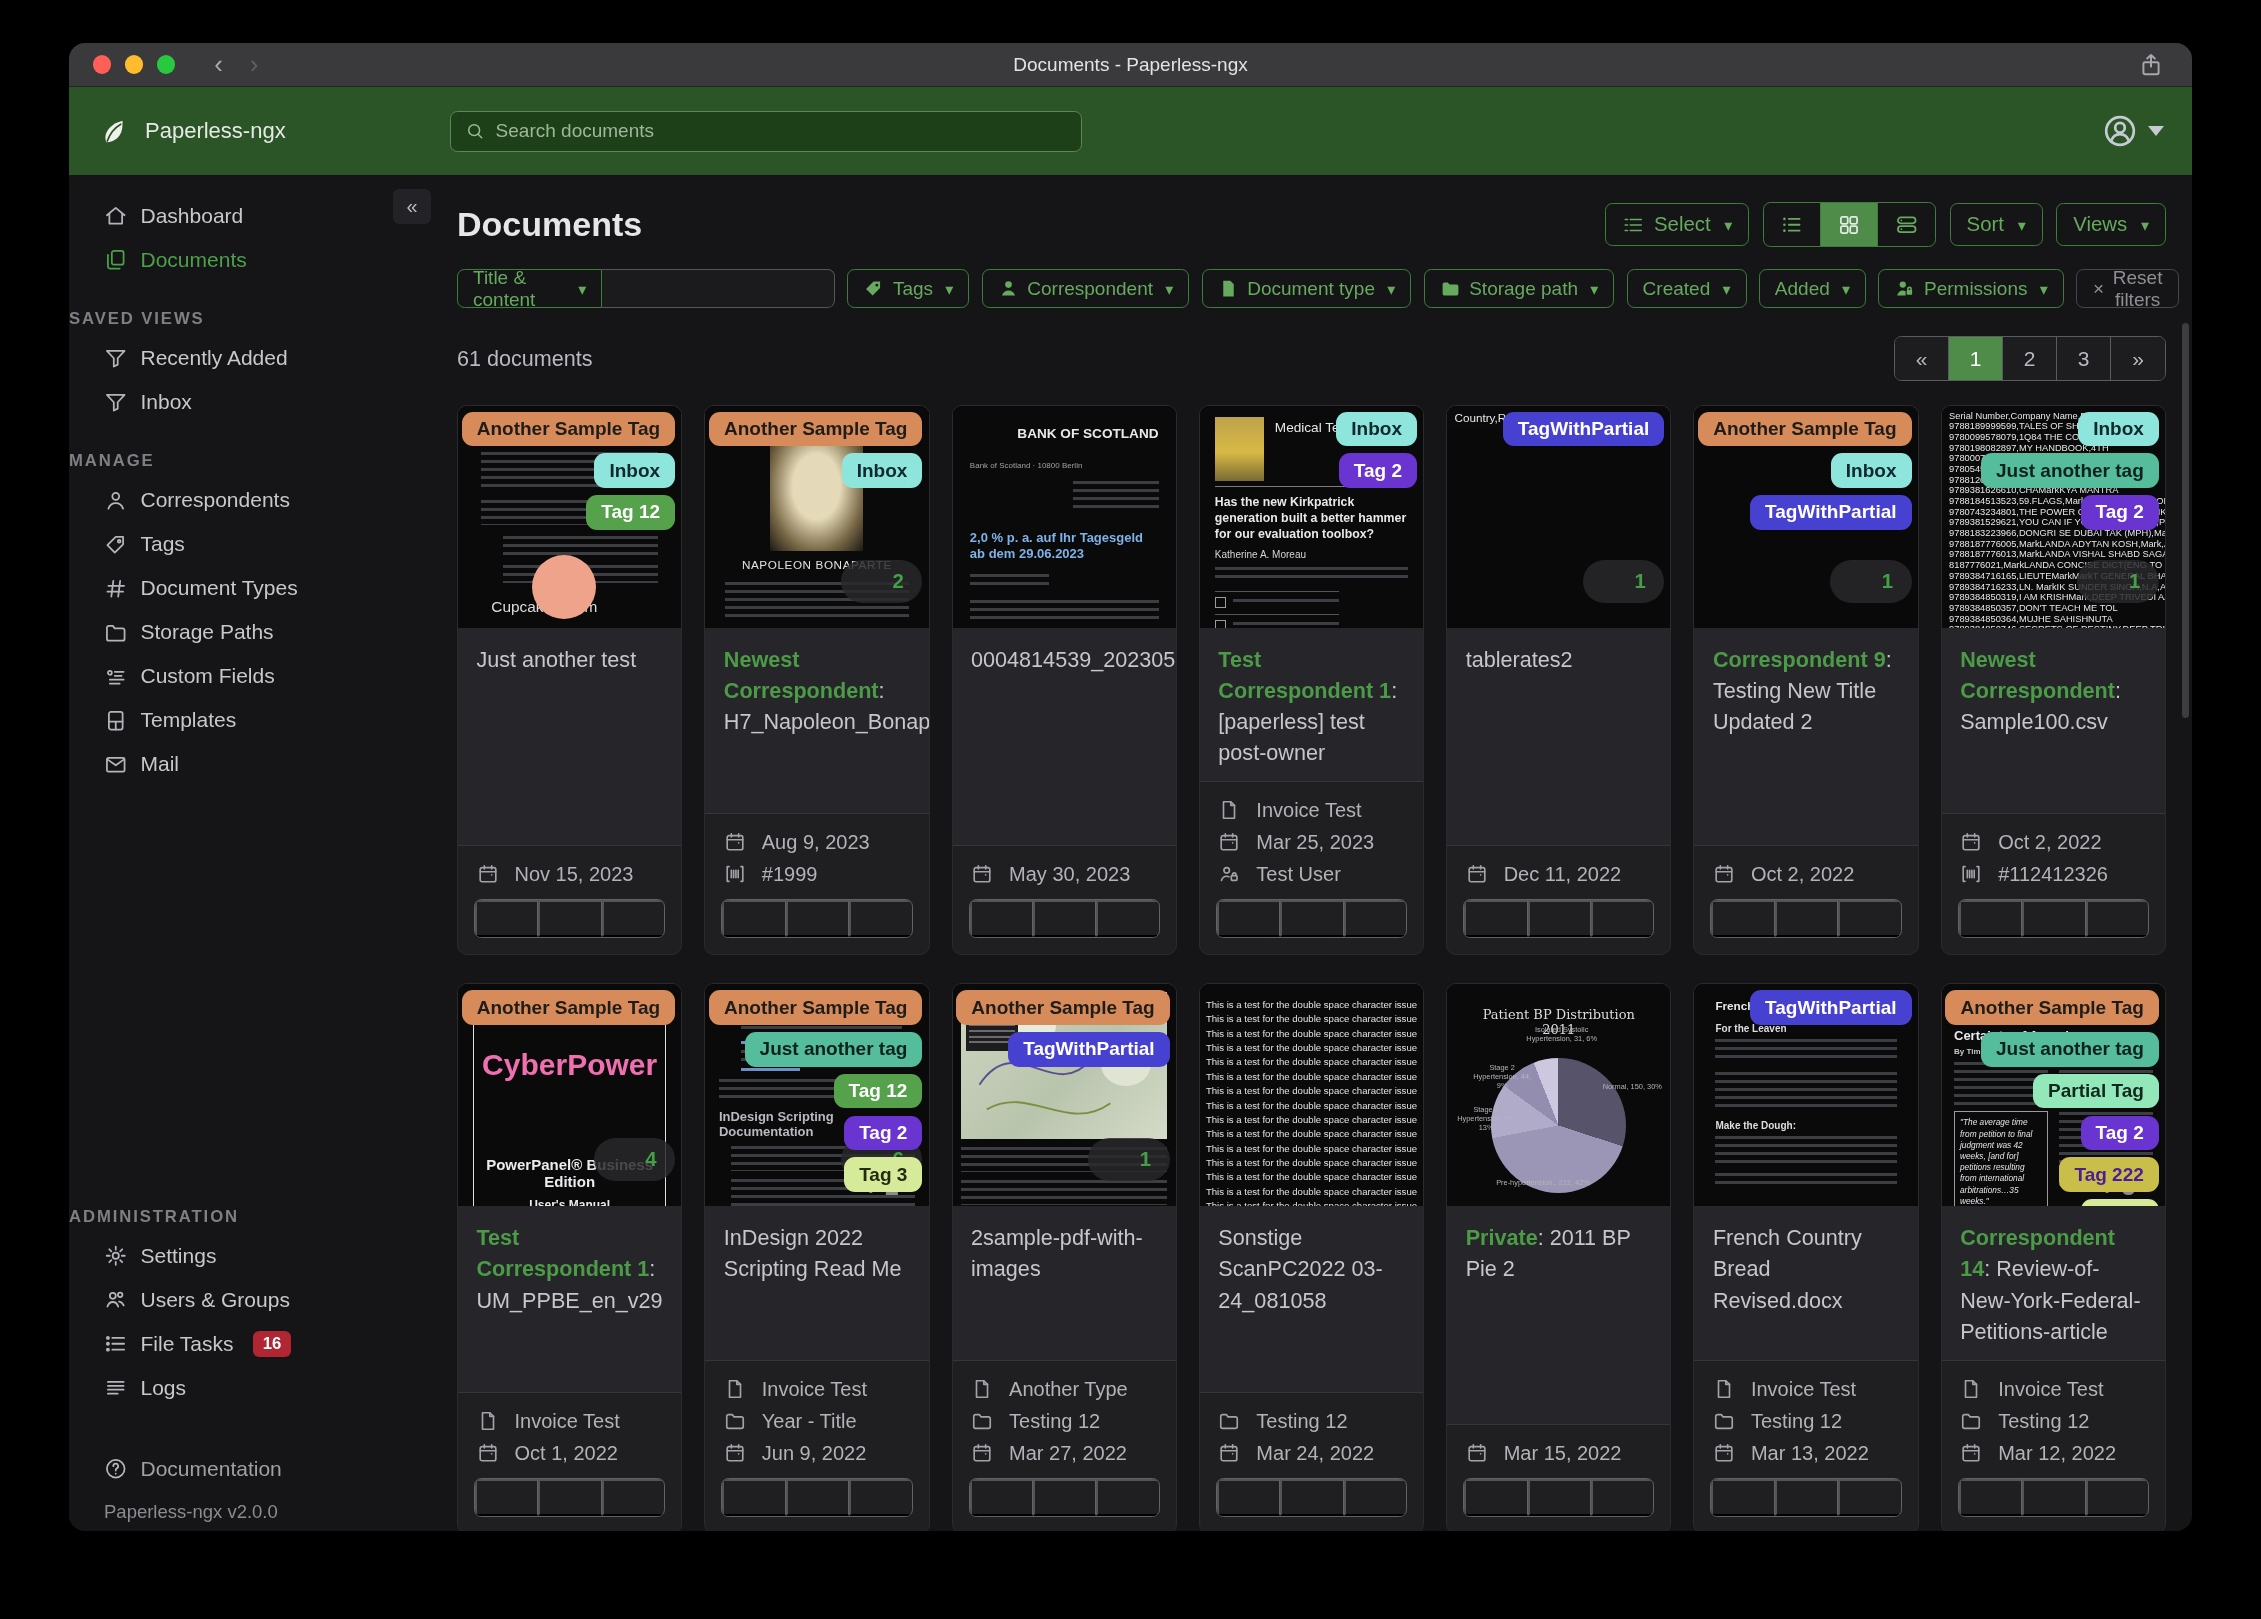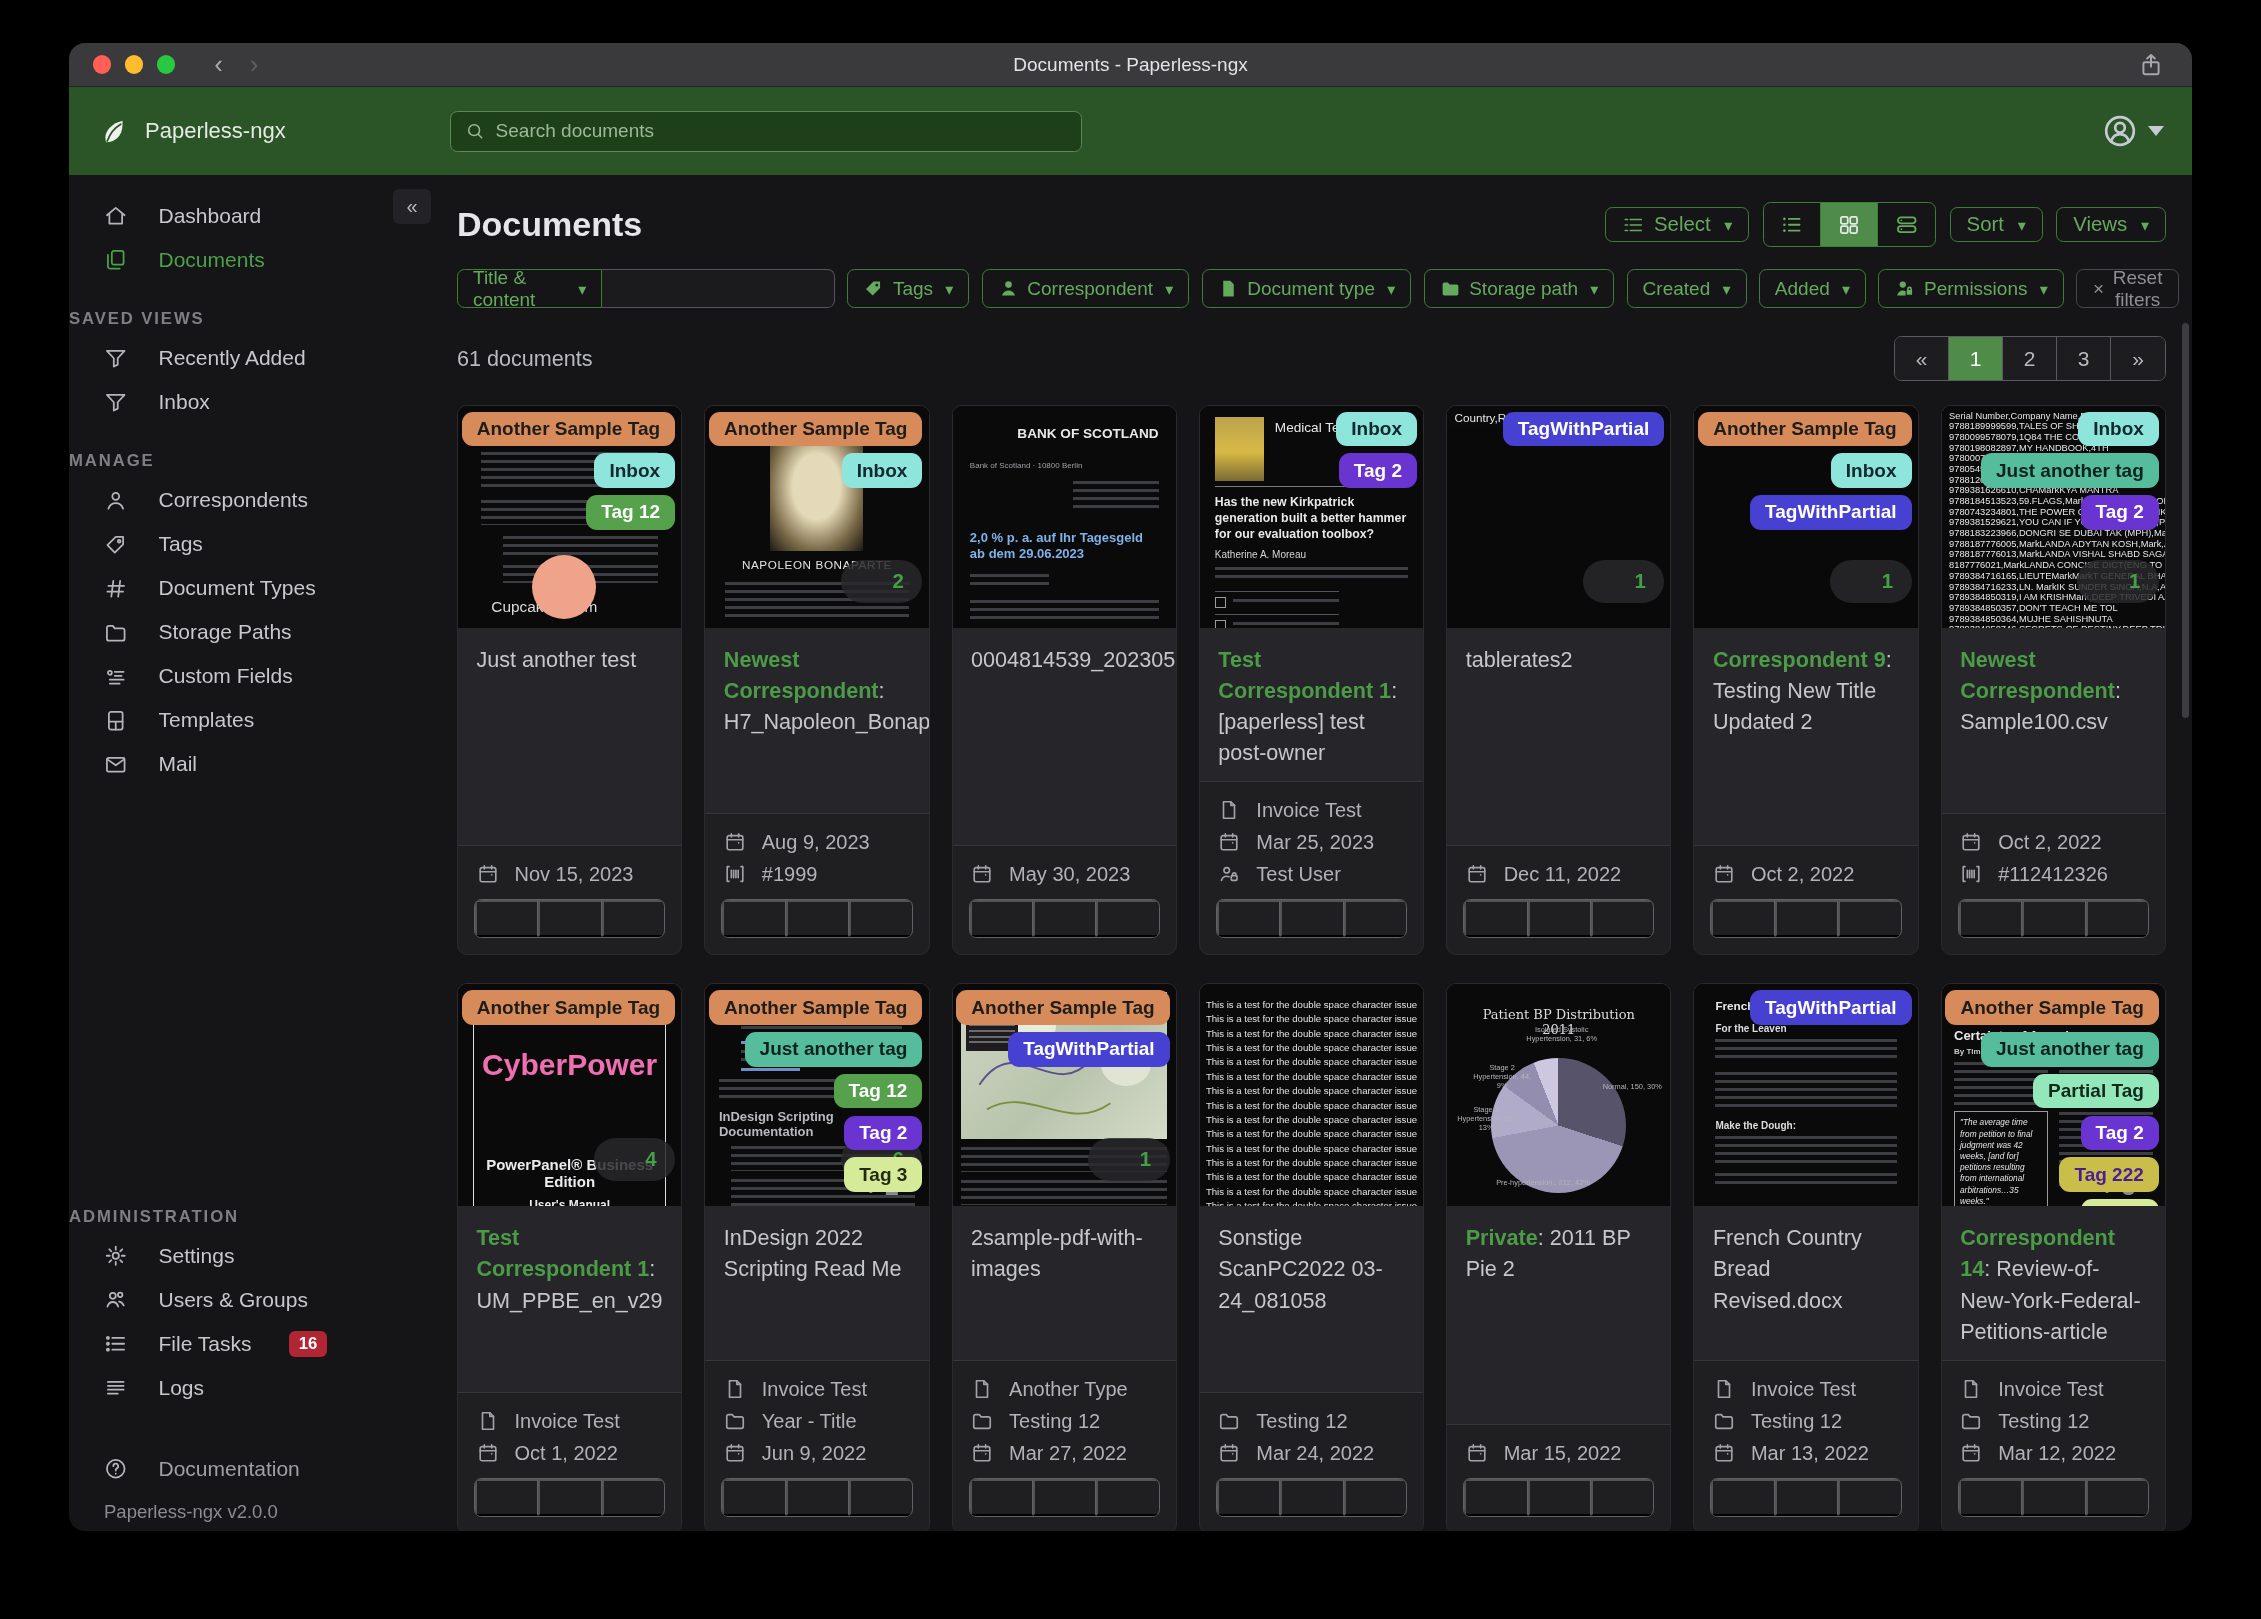--- a/index.html
+++ b/index.html
@@ -29,34 +29,34 @@
   .search input::placeholder { color:#9db898; }
   .avatararea { position:absolute; right:28px; display:flex; align-items:center; gap:10px; color:#c6cad2; }
   .avatararea .icn { width:36px; height:36px; }
   .dcaret { width:0; height:0; border-left:8.6px solid transparent; border-right:8.6px solid transparent;
             border-top:10px solid #c6cad2; }
   
   .content { display:flex; height:calc(100% - 115px); background:#151517; position:relative; }
   .sidebar { width:378px; flex:none; display:flex; flex-direction:column; padding:18.5px 0 25px; position:relative; }
   .collapse { position:absolute; top:13.6px; right:16px; width:38px; height:35px; background:#232327;
               border-radius:6.2px; color:#b9bac0; font-size:20px; display:flex; align-items:center; justify-content:center; }
-  .sitem { display:flex; align-items:center; gap:31px; padding:0 21px 0 35px; height:44px; font-size:21px; color:#c7c8cc; }
+  .sitem { display:flex; align-items:center; gap:13px; padding:0 21px 0 35px; height:44px; font-size:21px; color:#c7c8cc; }
   .sitem .icn { width:23.5px; height:23.5px; color:#b4b5ba; flex:none; }
   .sitem.active, .sitem.active .icn { color:#4da04a; }
   .sitem.dim { color:#9fa0a5; }
   .slabel { margin:27px 0 7.4px; font-size:16.7px; font-weight:700; letter-spacing:1.9px; color:#7f8085; }
   .sbadge { margin-left:6.2px; background:#b02633; color:#fff; font-size:16.7px; font-weight:700; border-radius:6.2px; padding:3.1px 10px; }
   .spacer { flex:1; }
   .version { padding-left:35px; font-size:18.5px; color:#8b8c91; margin-top:10px; }
   
   main { flex:1; padding:27px 26px 0 10px; overflow:hidden; display:flex; flex-direction:column; }
   .mainhead { display:flex; align-items:center; justify-content:space-between; }
   h1 { font-size:34px; font-weight:600; color:#e6e6ea; }
   .toolbar { display:flex; gap:13.6px; align-items:center; }
-  .gbtn { height:35px; border:1.2px solid #3e7e3b; border-radius:7.4px; color:#66aa5e; font-size:20.4px;
+  .gbtn { height:43px; border:1.2px solid #3e7e3b; border-radius:7.4px; color:#66aa5e; font-size:20.4px;
           display:flex; align-items:center; gap:10px; padding:0 16px; background:transparent; }
   .gbtn .icn { width:22px; height:22px; }
   .caret::after { content:"▾"; font-size:16px; margin-left:3.7px; }
   .vtoggle { display:flex; border:1.2px solid #3e7e3b; border-radius:7.4px; overflow:hidden; }
   .vbtn { width:57px; height:43px; display:flex; align-items:center; justify-content:center;
           color:#66aa5e; background:transparent; border-right:1.2px solid #3e7e3b; }
   .vbtn:last-child { border-right:none; }
   .vbtn.active { background:#4f8c49; color:#e8e9ec; }
   .vbtn .icn { width:23.5px; height:23.5px; }
   .filterrow { display:flex; align-items:center; margin-top:22px; gap:12.3px; }

